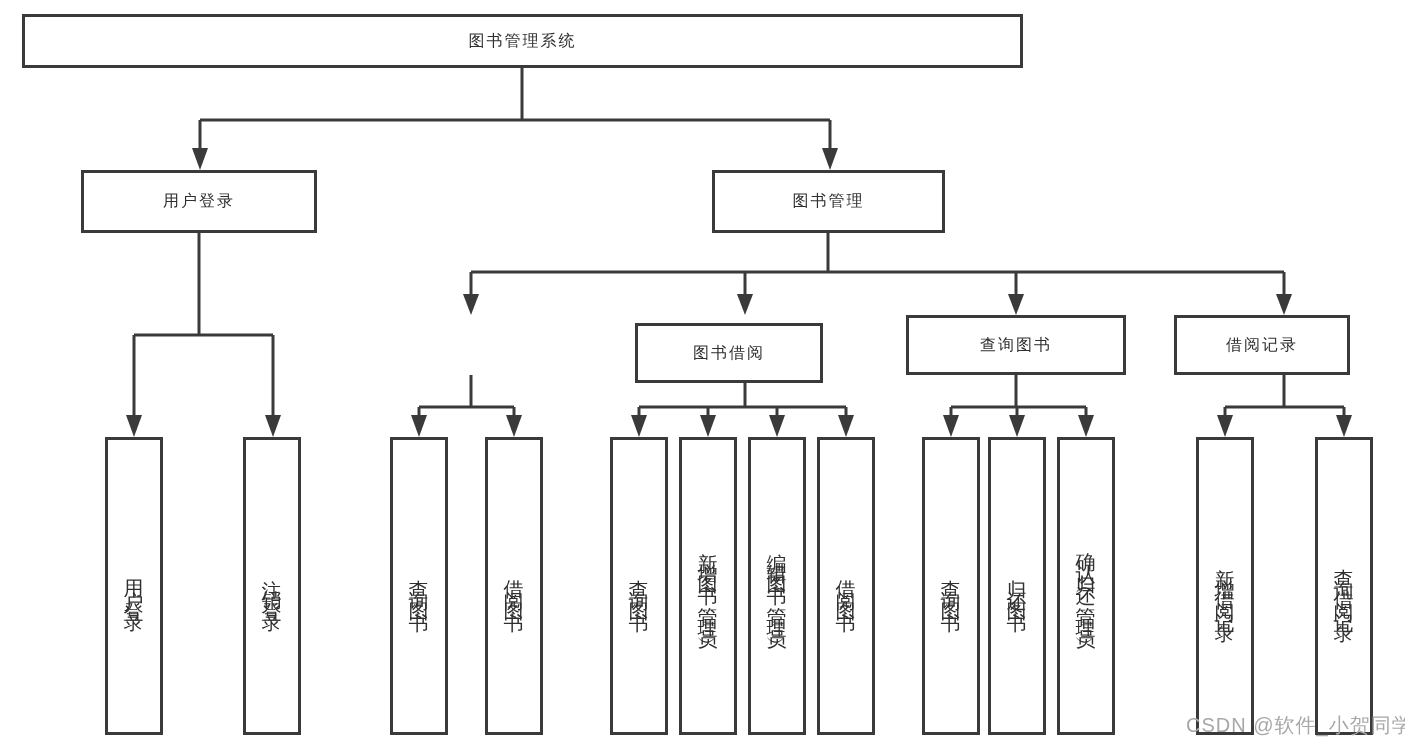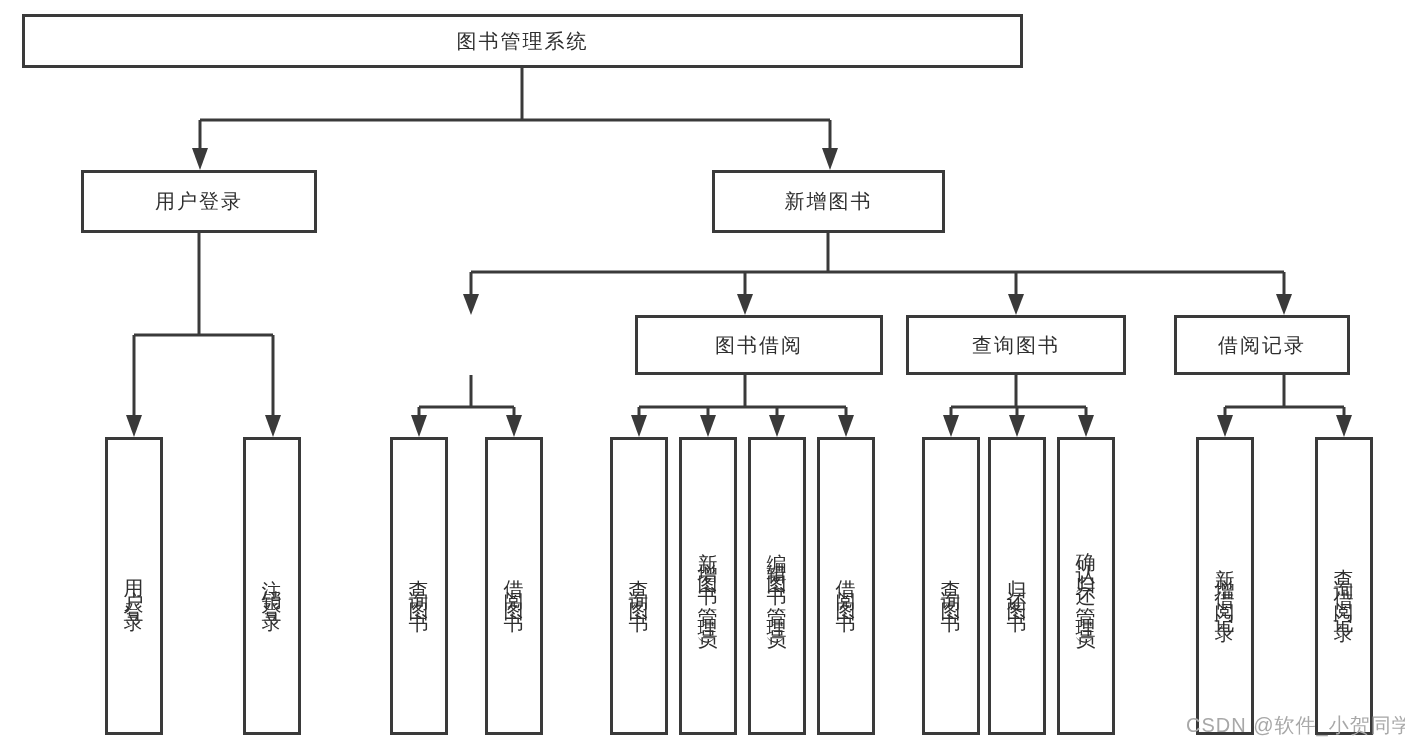--- a/index.html
+++ b/index.html
@@ -4,21 +4,21 @@
 <style>
   html,body{margin:0;padding:0;background:#ffffff;}
   body{font-family:"Liberation Sans","DejaVu Sans",sans-serif;}
   .canvas{position:relative;width:1405px;height:747px;background:#ffffff;overflow:hidden;}
   .connectors{position:absolute;left:0;top:0;z-index:1;}
   .box{
     position:absolute;z-index:2;box-sizing:border-box;
     border:3px solid #3a3a3a;background:#ffffff;color:#2f2f2f;
     display:flex;align-items:center;justify-content:center;
   }
-  .h{font-size:20px;letter-spacing:2px;white-space:nowrap;}
+  .h{font-size:16px;letter-spacing:2px;white-space:nowrap;}
   .v span{
     writing-mode:vertical-rl;text-orientation:mixed;
     font-size:20px;letter-spacing:11px;line-height:1;white-space:nowrap;
   }
   .watermark{
     position:absolute;z-index:5;left:1186px;top:712px;
     font-size:20px;color:#a8a8a8;letter-spacing:1px;white-space:nowrap;
   }
 </style>
 </head>
@@ -96,24 +96,24 @@
   </svg>
 
   <div class="box h" style="left:22px;top:14px;width:1001px;height:54px">
     <span>图书管理系统</span>
   </div>
 
   <div class="box h" style="left:81px;top:170px;width:236px;height:63px">
     <span>用户登录</span>
   </div>
   <div class="box h" style="left:712px;top:170px;width:233px;height:63px">
-    <span>新增图书</span>
+    <span>图书管理</span>
   </div>
 
-  <div class="box h" style="left:635px;top:315px;width:248px;height:60px">
+  <div class="box h" style="left:635px;top:323px;width:188px;height:60px">
     <span>图书借阅</span>
   </div>
   <div class="box h" style="left:906px;top:315px;width:220px;height:60px">
     <span>查询图书</span>
   </div>
   <div class="box h" style="left:1174px;top:315px;width:176px;height:60px">
     <span>借阅记录</span>
   </div>
 
   <div class="box v" style="left:105px;top:437px;width:58px;height:298px">

